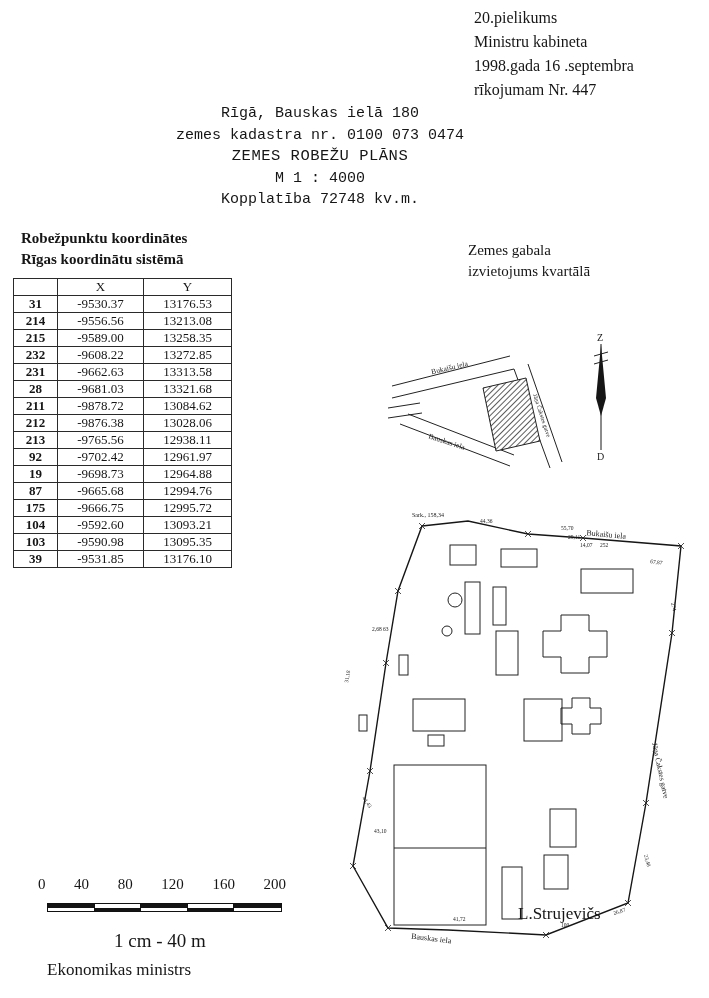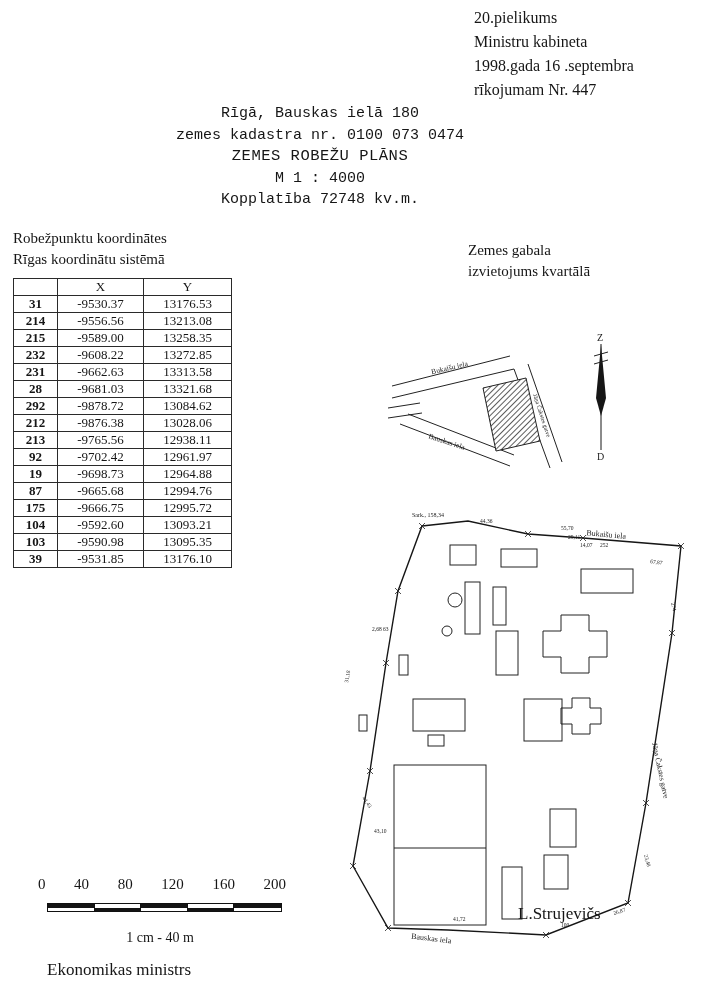--- a/index.html
+++ b/index.html
@@ -7,21 +7,21 @@
   body {
     width:709px; height:998px; position:relative; overflow:hidden;
     font-family:"Liberation Serif", serif; color:#161616;
   }
   .abs { position:absolute; }
 
   .header-block { left:474px; top:6px; width:232px; font-size:16px; line-height:24px; }
   .title-block  { left:168px; top:103px; width:304px; text-align:center; font-size:15px; line-height:21.5px;font-family:Liberation Mono, monospace; }
   .title-block .plan-title { font-size:15.5px; letter-spacing:.5px; }
 
-  .coord-head { left:13px; top:228px; font-size:15px; line-height:21px; }
+  .coord-head { left:21px; top:228px; font-size:15px; line-height:21px;font-weight:bold; }
 
   table.coords { left:13px; top:278px; border-collapse:collapse; font-size:13px; position:absolute; }
   table.coords td, table.coords th {
     border:1px solid #2a2a2a; padding:1px 4px; text-align:center;
     font-weight:normal; height:16.6px; line-height:14px;
   }
   table.coords .c0 { width:44px;font-weight:bold; }
   table.coords .c1 { width:86px; }
   table.coords .c2 { width:88px; }
 
@@ -33,21 +33,21 @@
 
   .scalebar-ticks { left:38px; top:876px; width:248px; display:flex; justify-content:space-between; font-size:15px; }
   .scalebar-bar {
     left:47px; top:903px; width:235px; height:9px;
     display:grid; grid-template-columns:repeat(5,1fr); grid-template-rows:1fr 1fr;
     border:1px solid #111;
   }
   .scalebar-bar .cell { border-right:1px solid #111; }
   .scalebar-bar .cell:nth-child(5n) { border-right:none; }
   .scalebar-bar .cell.b { background:#141414; }
-  .scalebar-caption { left:85px; top:930px; width:150px; text-align:center; font-size:14px; }
+  .scalebar-caption { left:85px; top:930px; width:150px; text-align:center; font-size:19px; }
 
   .footer-left  { left:47px;  top:960px; font-size:17px; }
   .footer-right { left:518px; top:904px; font-size:17px; }
 
   svg text { font-family:"Liberation Serif", serif; fill:#1c1c1c; }
   svg .thin  { stroke:#222; stroke-width:1; fill:none; }
   svg .thick { stroke:#161616; stroke-width:1.4; fill:none; }
 </style>
 </head>
 <body>
@@ -107,21 +107,21 @@
           <td class="c0">231</td>
           <td class="c1">-9662.63</td>
           <td class="c2">13313.58</td>
         </tr>
         <tr>
           <td class="c0">28</td>
           <td class="c1">-9681.03</td>
           <td class="c2">13321.68</td>
         </tr>
         <tr>
-          <td class="c0">292</td>
+          <td class="c0">211</td>
           <td class="c1">-9878.72</td>
           <td class="c2">13084.62</td>
         </tr>
         <tr>
           <td class="c0">212</td>
           <td class="c1">-9876.38</td>
           <td class="c2">13028.06</td>
         </tr>
         <tr>
           <td class="c0">213</td>

